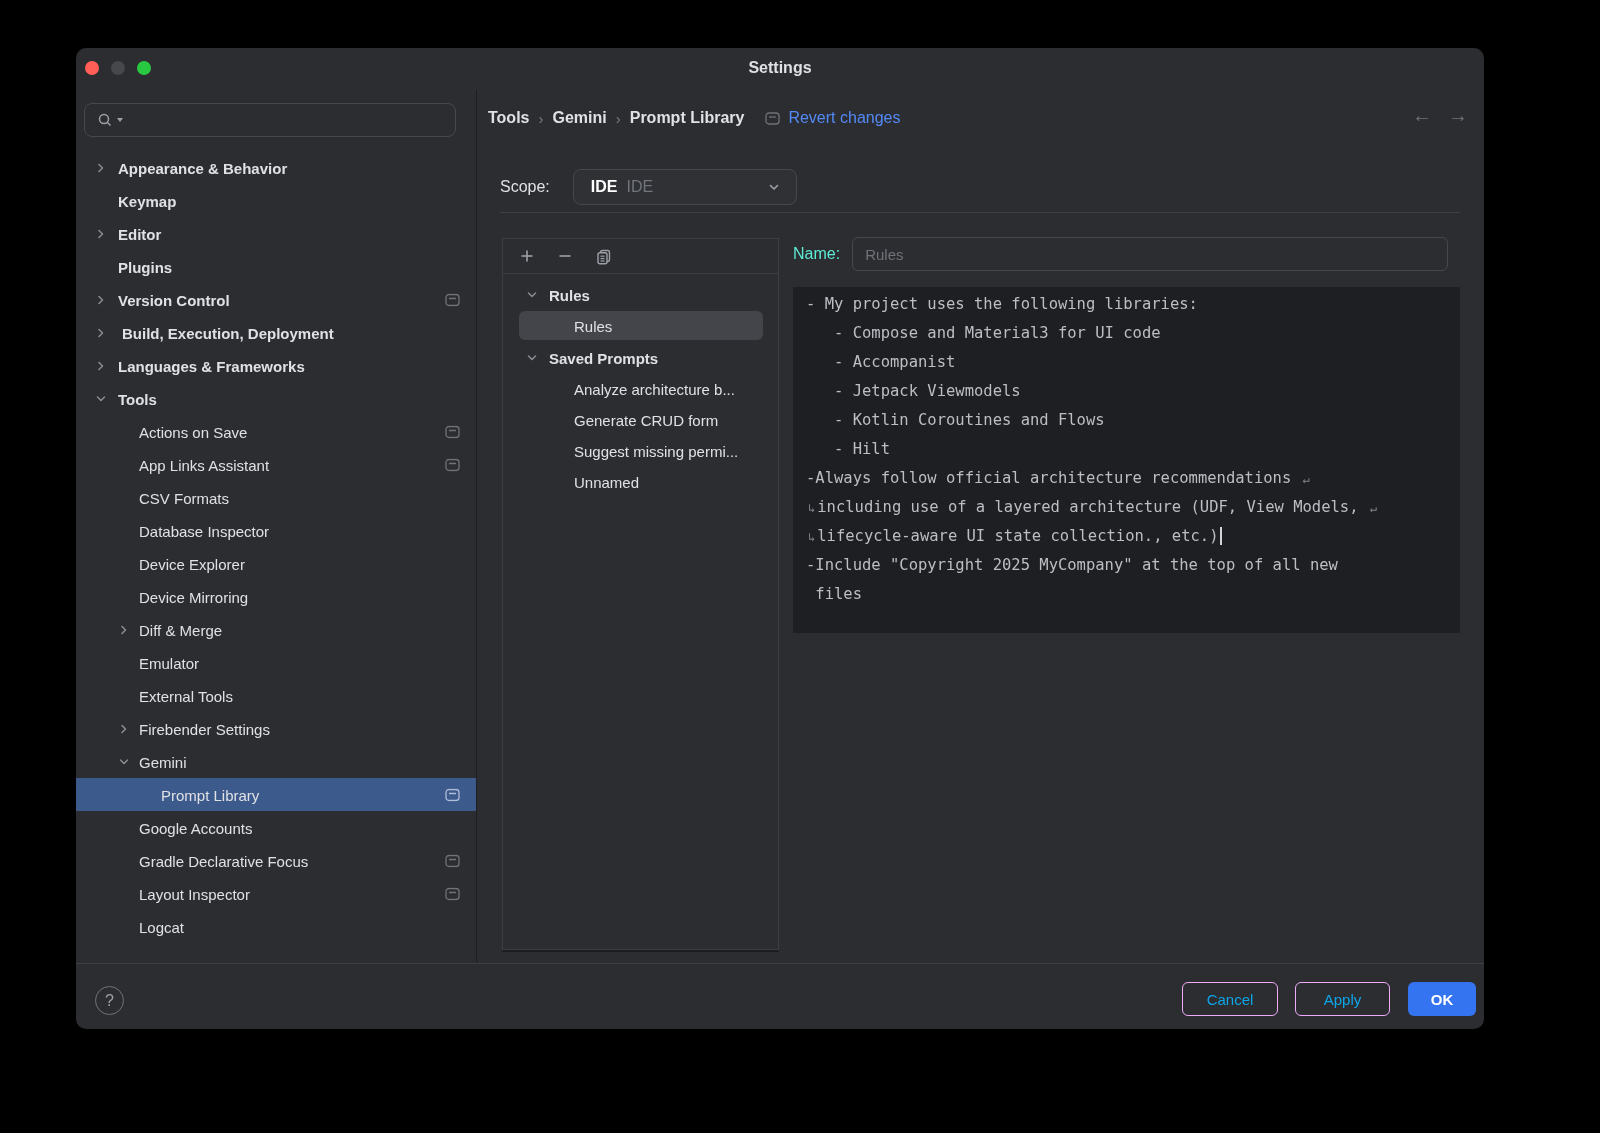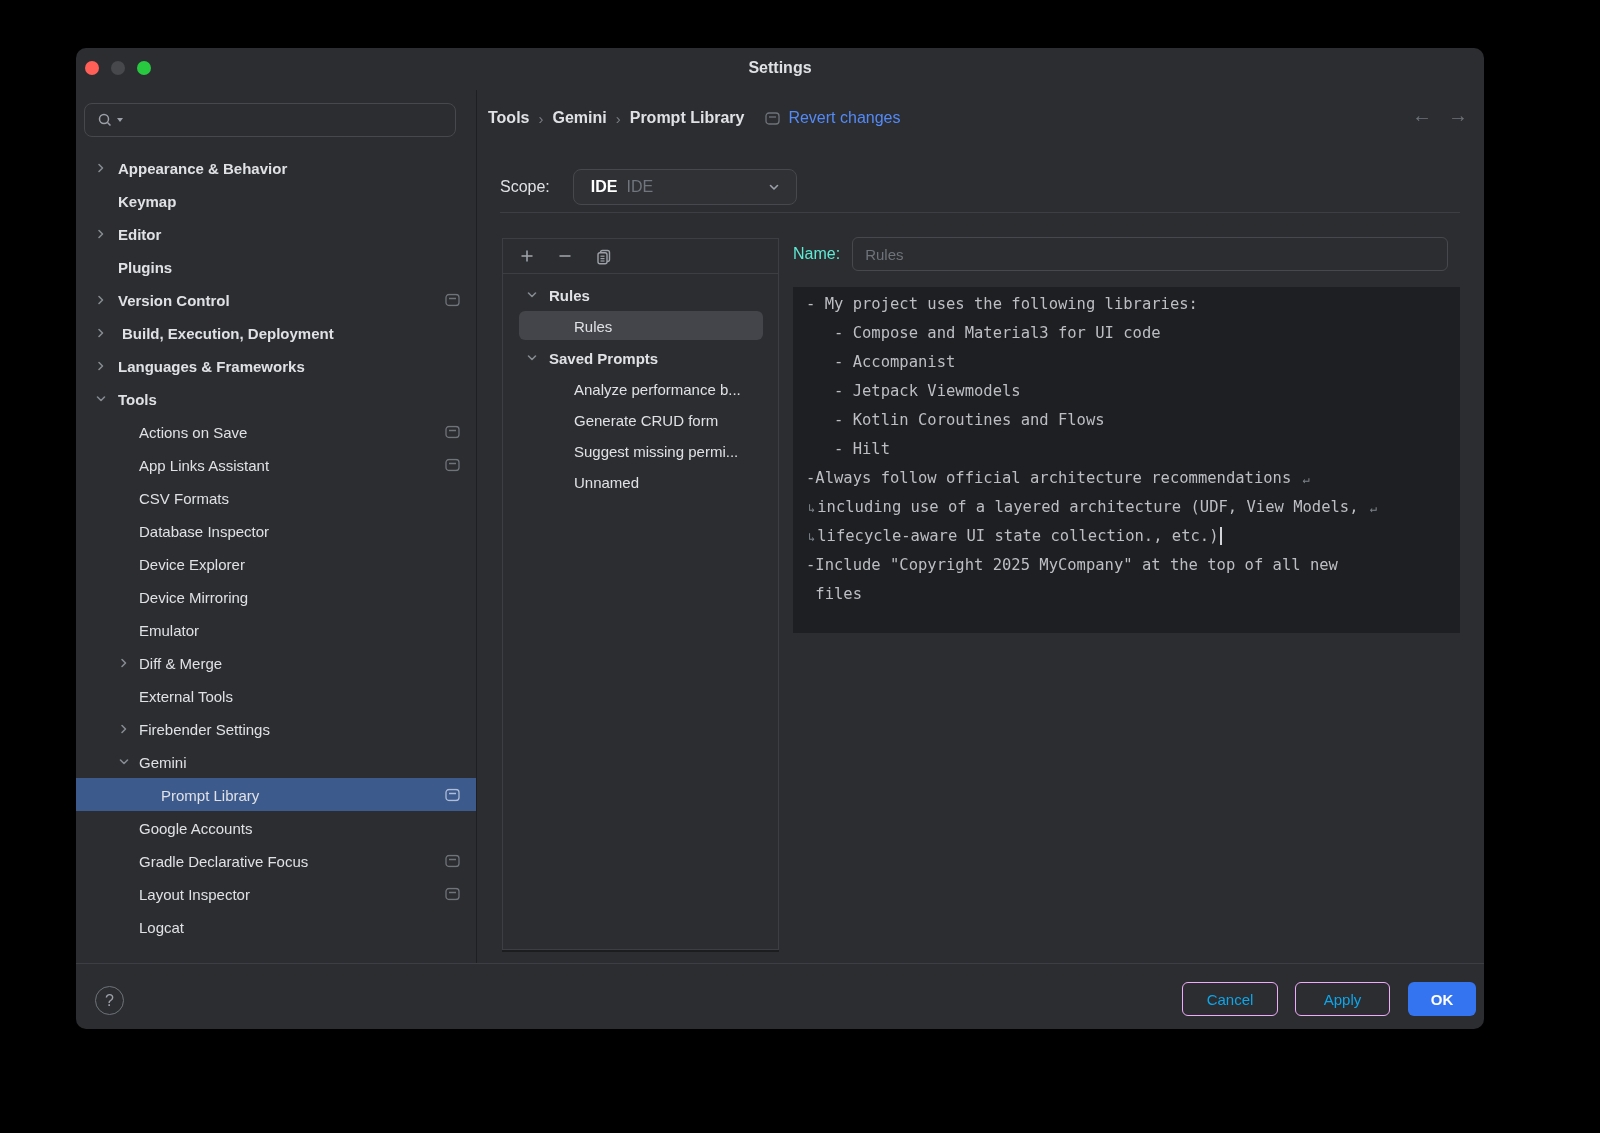--- a/index.html
+++ b/index.html
@@ -193,29 +193,29 @@
         <div class="side-row lvl1">
           <span class="lbl" style="left: 63px;">Database Inspector</span>
         </div>
         <div class="side-row lvl1">
           <span class="lbl" style="left: 63px;">Device Explorer</span>
         </div>
         <div class="side-row lvl1">
           <span class="lbl" style="left: 63px;">Device Mirroring</span>
         </div>
         <div class="side-row lvl1">
+          <span class="chev" style="left: 41px;">
+            <svg width="14" height="14" viewBox="0 0 14 14">
+              <polyline points="5,3.5 8.5,7 5,10.5" fill="none" stroke="#868a91" stroke-width="1.6" stroke-linecap="round" stroke-linejoin="round"></polyline>
+            </svg>
+          </span>
+          <span class="lbl" style="left: 63px;">Diff &amp; Merge</span>
+        </div>
+        <div class="side-row lvl1">
           <span class="lbl" style="left: 63px;">Emulator</span>
-        </div>
-        <div class="side-row lvl1">
-          <span class="chev" style="left: 41px;">
-            <svg width="14" height="14" viewBox="0 0 14 14">
-              <polyline points="5,3.5 8.5,7 5,10.5" fill="none" stroke="#868a91" stroke-width="1.6" stroke-linecap="round" stroke-linejoin="round"></polyline>
-            </svg>
-          </span>
-          <span class="lbl" style="left: 63px;">Diff &amp; Merge</span>
         </div>
         <div class="side-row lvl1">
           <span class="lbl" style="left: 63px;">External Tools</span>
         </div>
         <div class="side-row lvl1">
           <span class="chev" style="left: 41px;">
             <svg width="14" height="14" viewBox="0 0 14 14">
               <polyline points="5,3.5 8.5,7 5,10.5" fill="none" stroke="#868a91" stroke-width="1.6" stroke-linecap="round" stroke-linejoin="round"></polyline>
             </svg>
           </span>
@@ -338,21 +338,21 @@
             </div>
             <div class="prow group" style="margin-top: 1px;">
               <span class="chev">
                 <svg width="14" height="14" viewBox="0 0 14 14">
                   <polyline points="3.5,5 7,8.5 10.5,5" fill="none" stroke="#868a91" stroke-width="1.6" stroke-linecap="round" stroke-linejoin="round"></polyline>
                 </svg>
               </span>
               <span class="lbl">Saved Prompts</span>
             </div>
             <div class="prow item" style="margin-top: 0px;">
-              <span class="lbl">Analyze performance b...</span>
+              <span class="lbl">Analyze architecture b...</span>
             </div>
             <div class="prow item" style="margin-top: 0px;">
               <span class="lbl">Generate CRUD form</span>
             </div>
             <div class="prow item" style="margin-top: 0px;">
               <span class="lbl">Suggest missing permi...</span>
             </div>
             <div class="prow item" style="margin-top: 0px;">
               <span class="lbl">Unnamed</span>
             </div>

